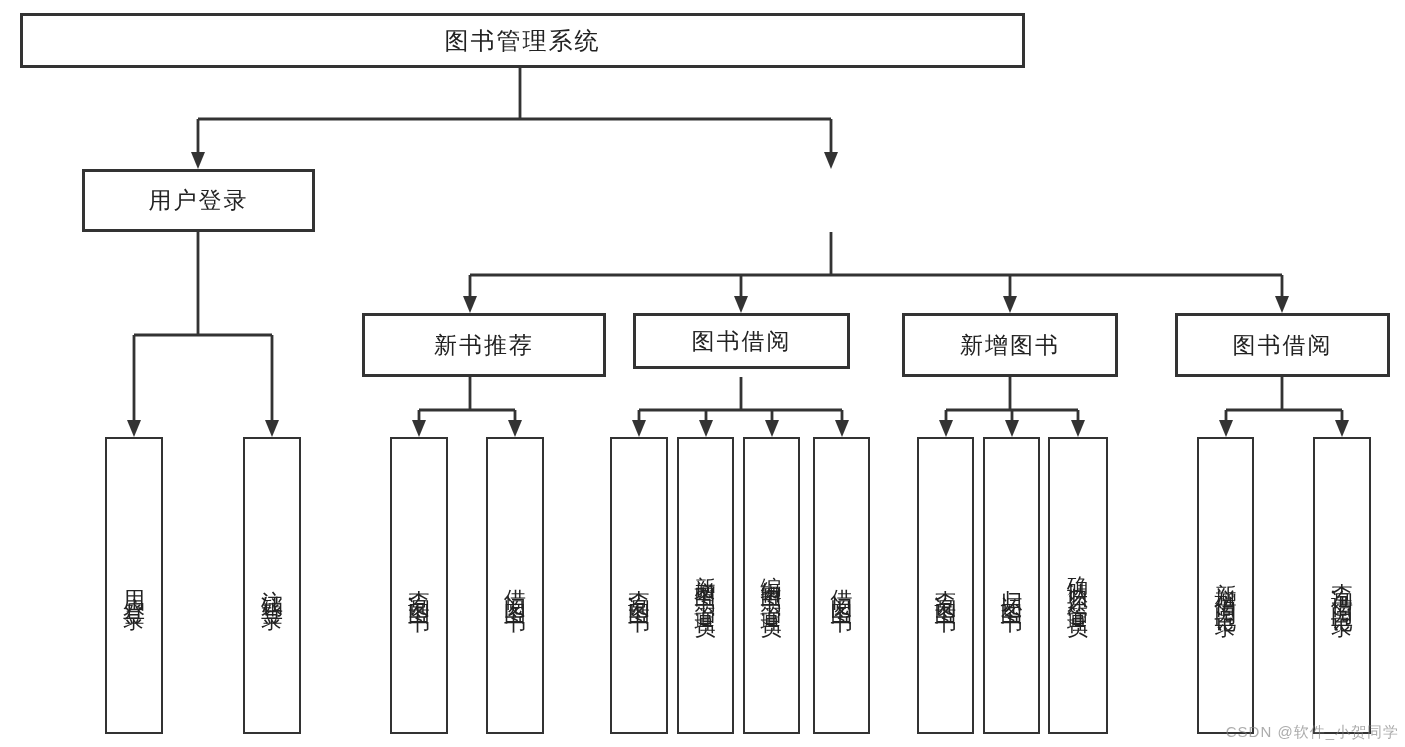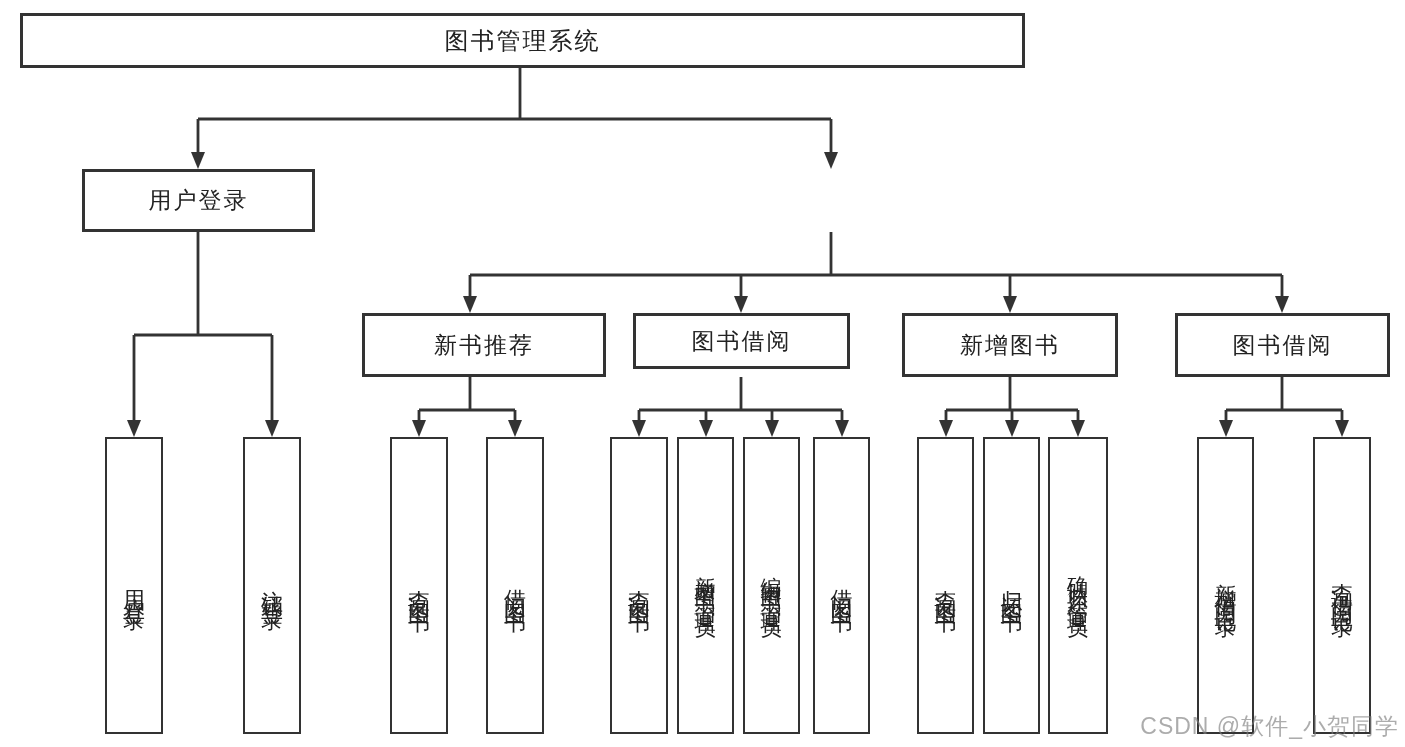--- a/index.html
+++ b/index.html
@@ -16,21 +16,21 @@
   .h-node{font-size:23px;letter-spacing:2px;white-space:nowrap;text-align:center;}
   .root-node{font-size:24px;}
   .v-node{
     border-width:2.5px;
     writing-mode:vertical-rl;text-orientation:mixed;
     font-size:22px;line-height:1;letter-spacing:7px;
   }
   .v-long{letter-spacing:6px;font-size:21px;}
   .watermark{
     position:absolute;right:6px;bottom:5px;z-index:2;
-    font-size:23px;color:rgba(128,128,128,0.65);letter-spacing:1px;white-space:nowrap;
+    font-size:15px;color:rgba(128,128,128,0.65);letter-spacing:1px;white-space:nowrap;
   }
 </style>
 </head>
 <body>
 
 <div class="canvas">
 
   <svg class="wires" width="1405" height="747" viewBox="0 0 1405 747" fill="none" stroke="#333333" stroke-width="2.8">
 
     <g>

